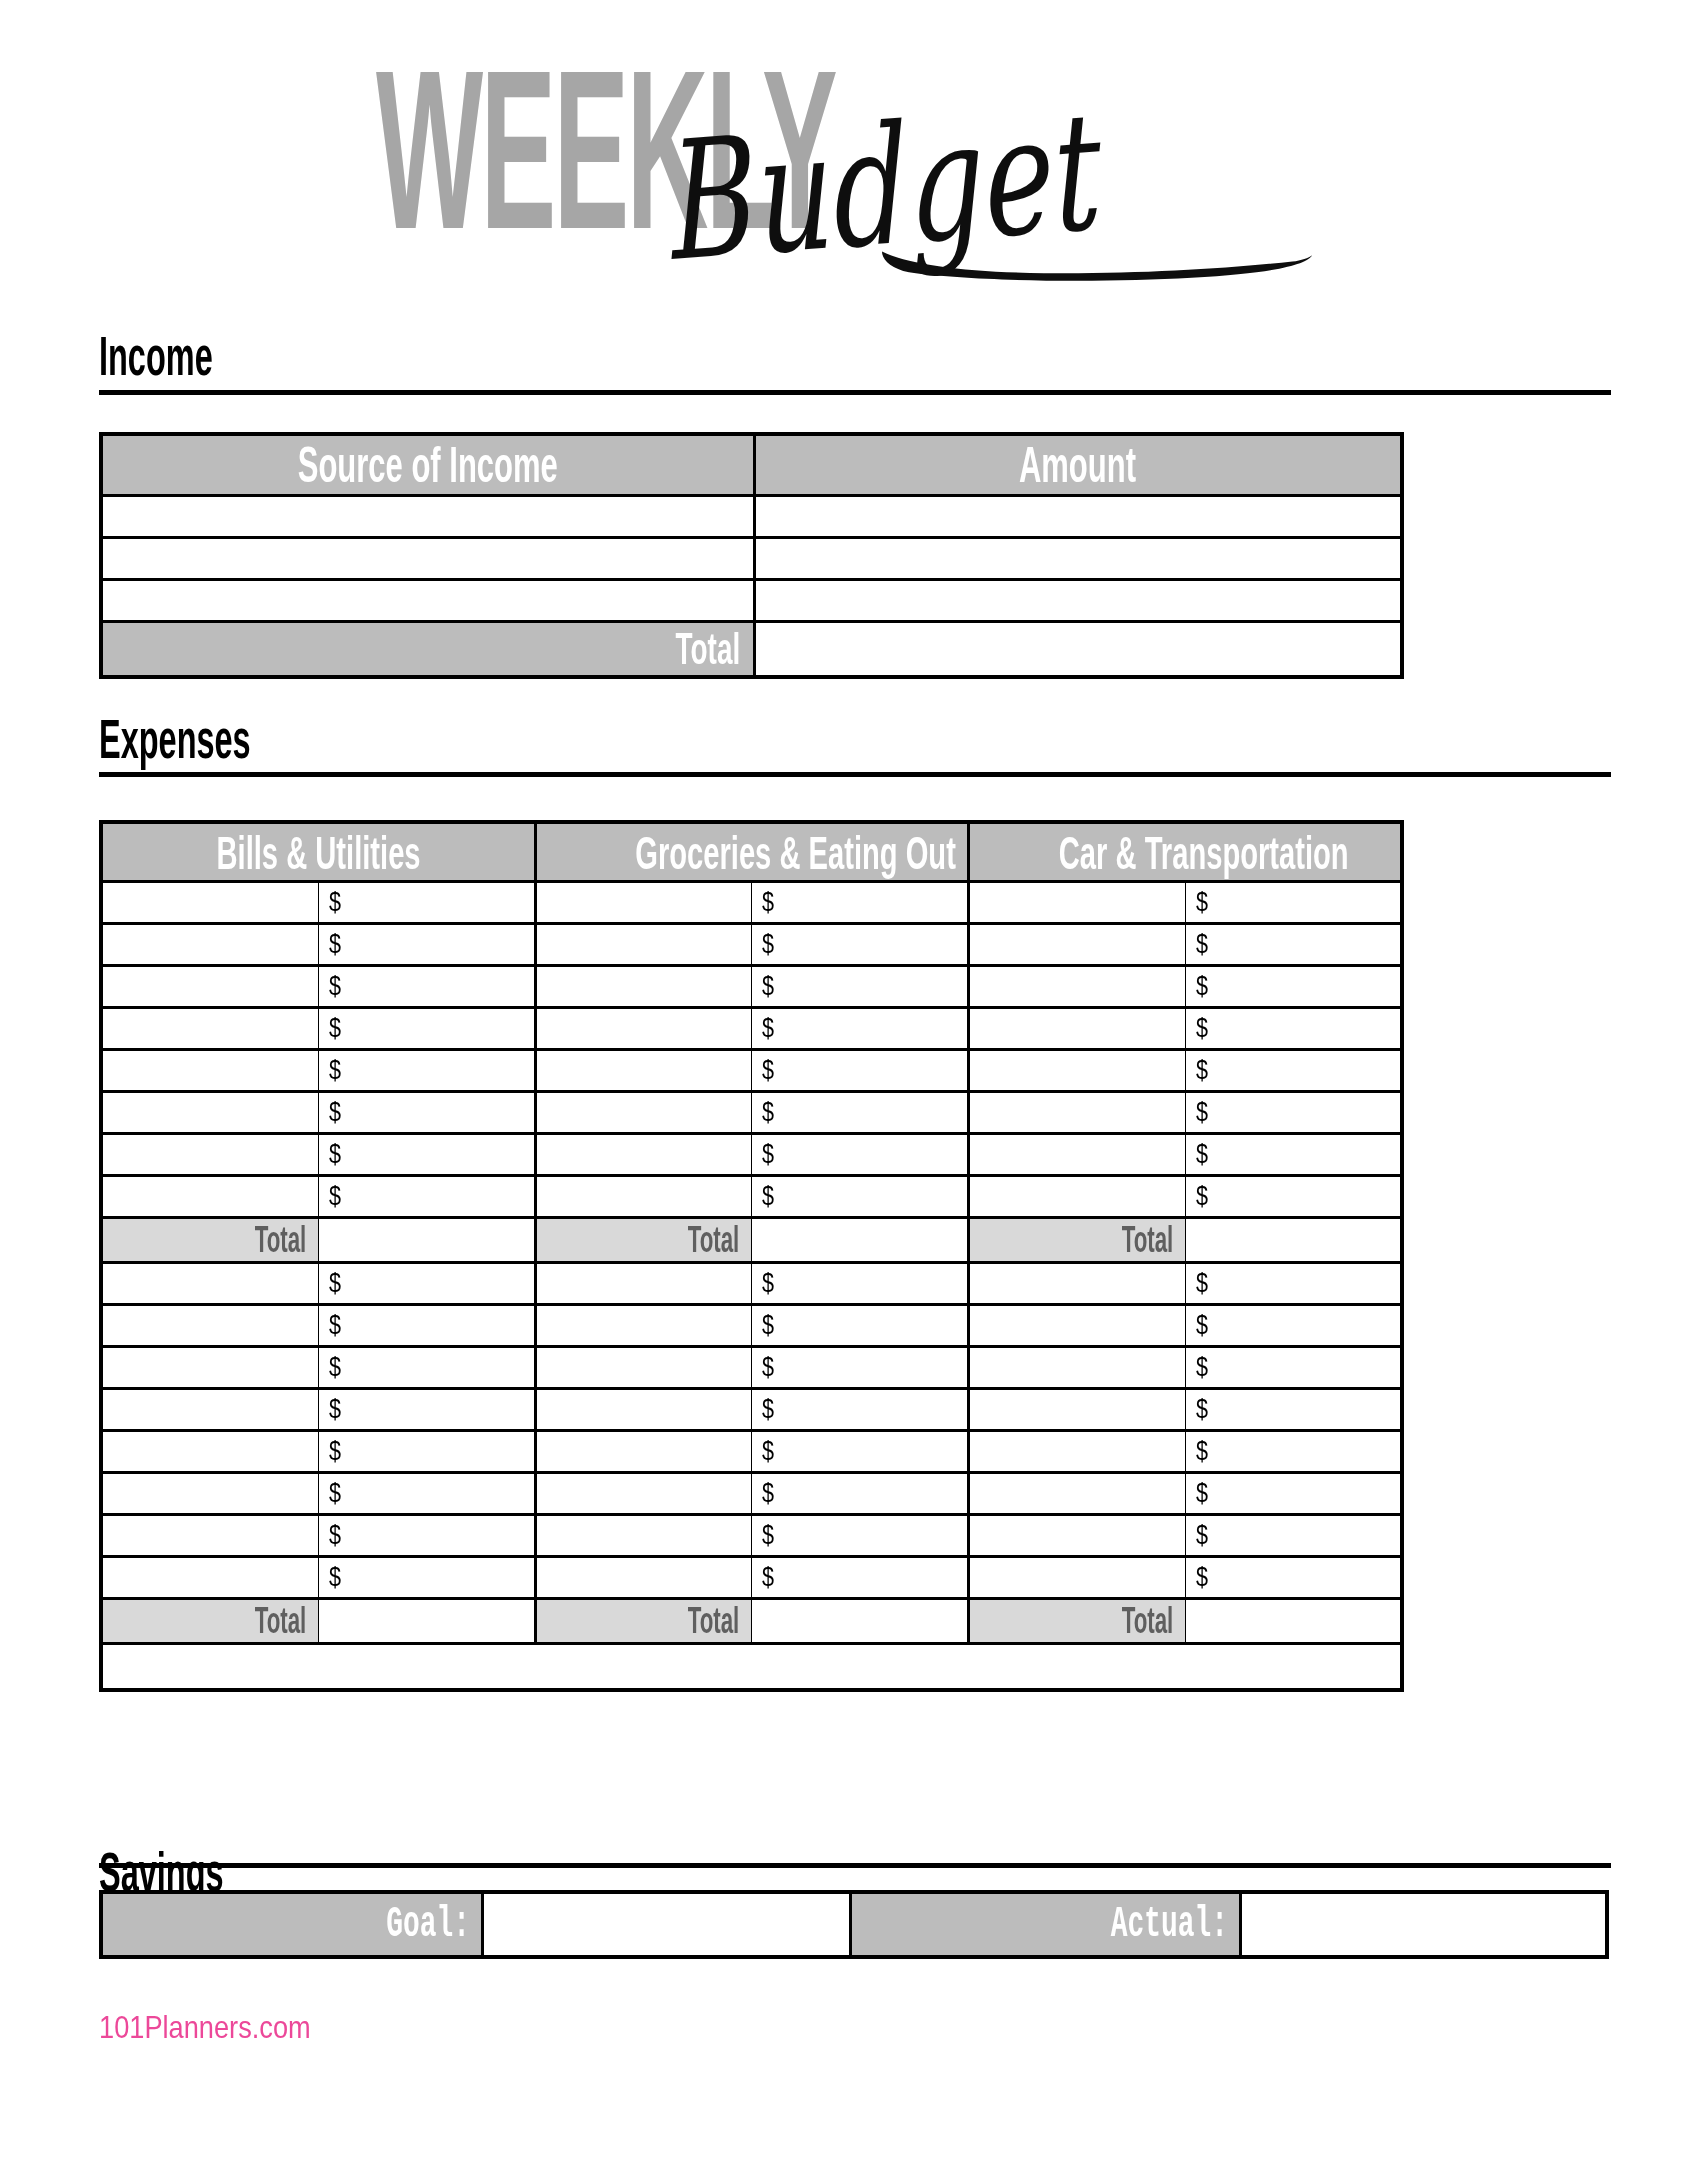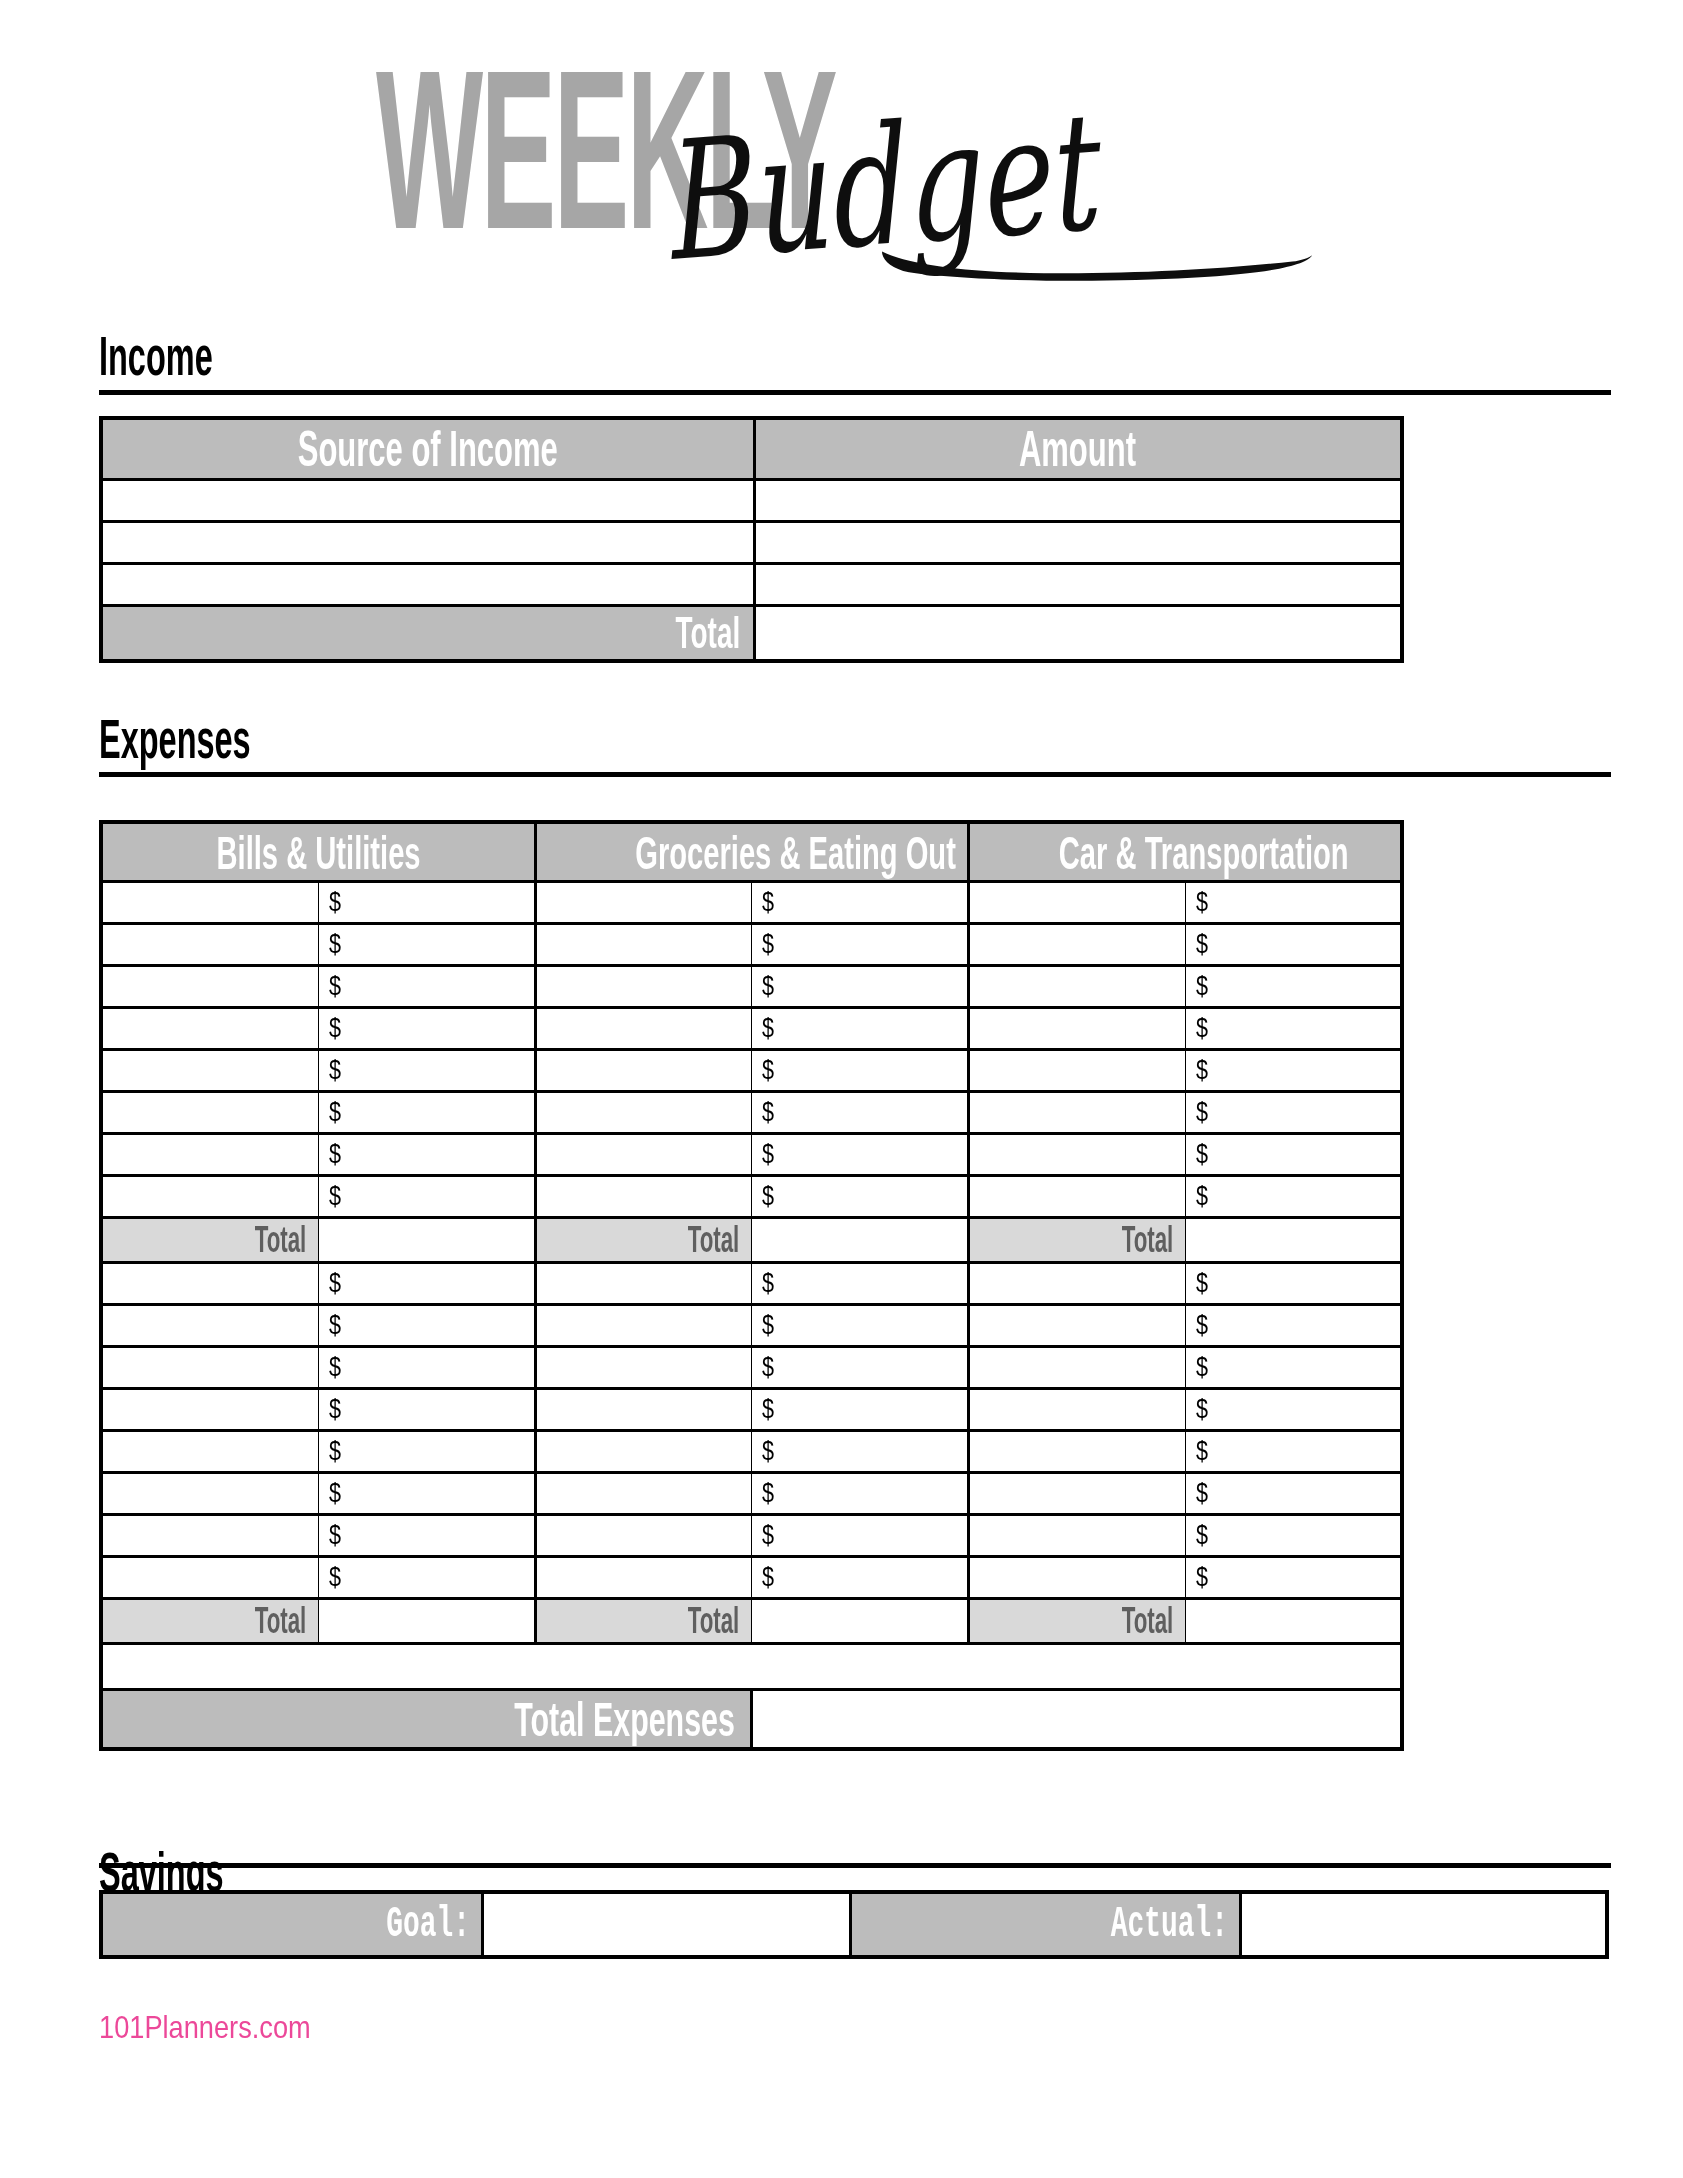--- a/index.html
+++ b/index.html
@@ -28,21 +28,21 @@
   .sec-head{
     position:absolute;left:99px;
     font-size:56px;line-height:1;font-weight:bold;color:#000;
   }
   .sec-head .cx{transform:scaleX(0.58);}
   .rule{position:absolute;left:99px;width:1512px;height:5.4px;background:#000;}
 
   
   table{border-collapse:collapse;table-layout:fixed;}
   td{padding:0;vertical-align:middle;}
-  .inc{position:absolute;left:99px;top:416px;width:1301px;border:4.5px solid #000;padding-left:16px;}
+  .inc{position:absolute;left:99px;top:432px;width:1301px;border:4.5px solid #000;padding-left:16px;}
   .inc td{border:3.6px solid #000;background:#fff;}
   .inc .hrow td{height:56px;background:var(--header-gray);text-align:center;}
   .inc .hrow .cx{font-size:50px;font-weight:bold;color:#fff;}
   .inc .i-row td{height:39px;}
   .inc .trow td{height:50px;}
   .inc .trow .lab{background:var(--header-gray);text-align:right;padding-right:12.6px;}
   .inc .trow .lab .cx{font-size:45px;font-weight:bold;color:#fff;}
 
   
   .exp{position:absolute;left:99px;top:804px;width:1301px;border:4.5px solid #000;margin-top:16px;}
@@ -313,25 +313,20 @@
       <td class="lab">
         <span class="cx right">Total</span></td>
       <td class="val"></td>
       <td class="lab">
         <span class="cx right">Total</span></td>
       <td class="val"></td>
     </tr>
     <tr class="spacer">
       <td colspan="6"></td>
     </tr>
-    <tr class="grand">
-      <td colspan="3" class="lab">
-        <span class="cx right">Total Expenses</span></td>
-      <td colspan="3" class="val"></td>
-    </tr>
   </tbody>
 </table>
 
 <div class="sec-head" style="top:1844px">
   <span class="cx left">Savings</span>
 </div>
 <div class="rule" style="top:1863px"></div>
 
 <table class="sav">
   <colgroup>

